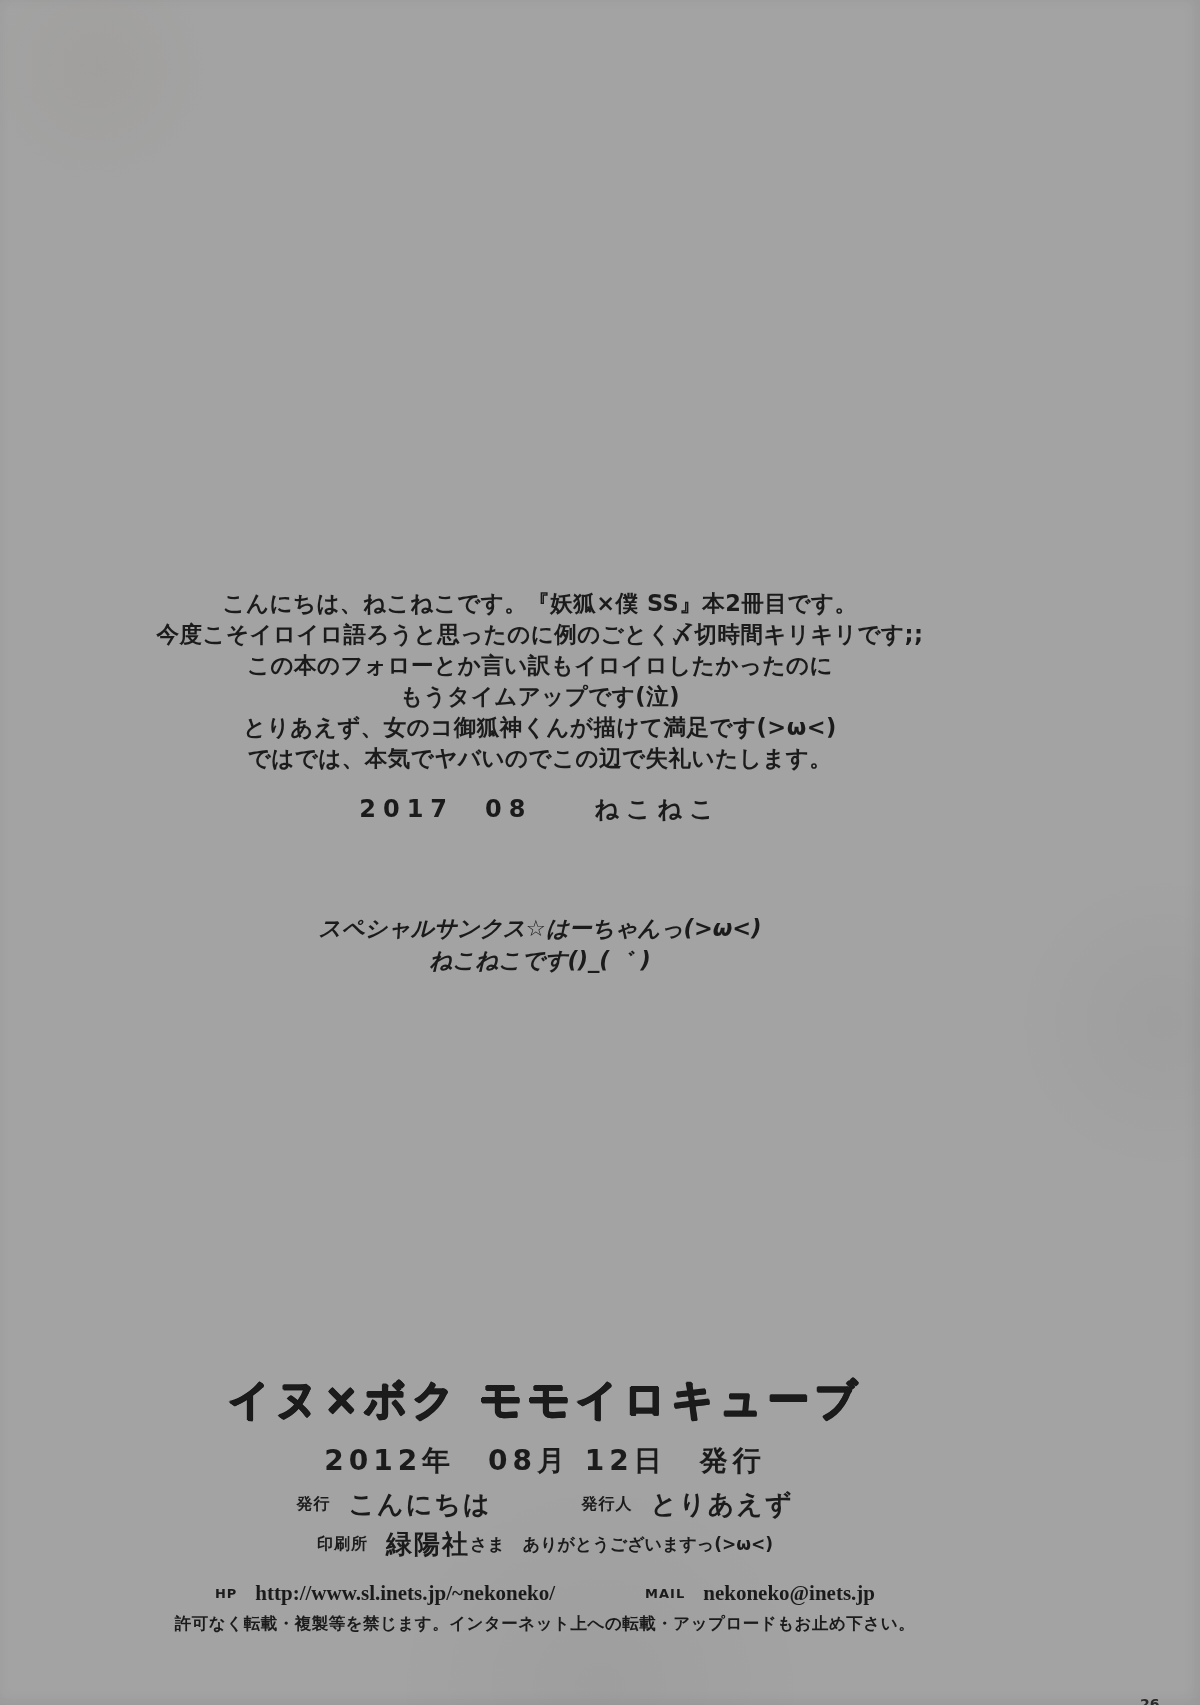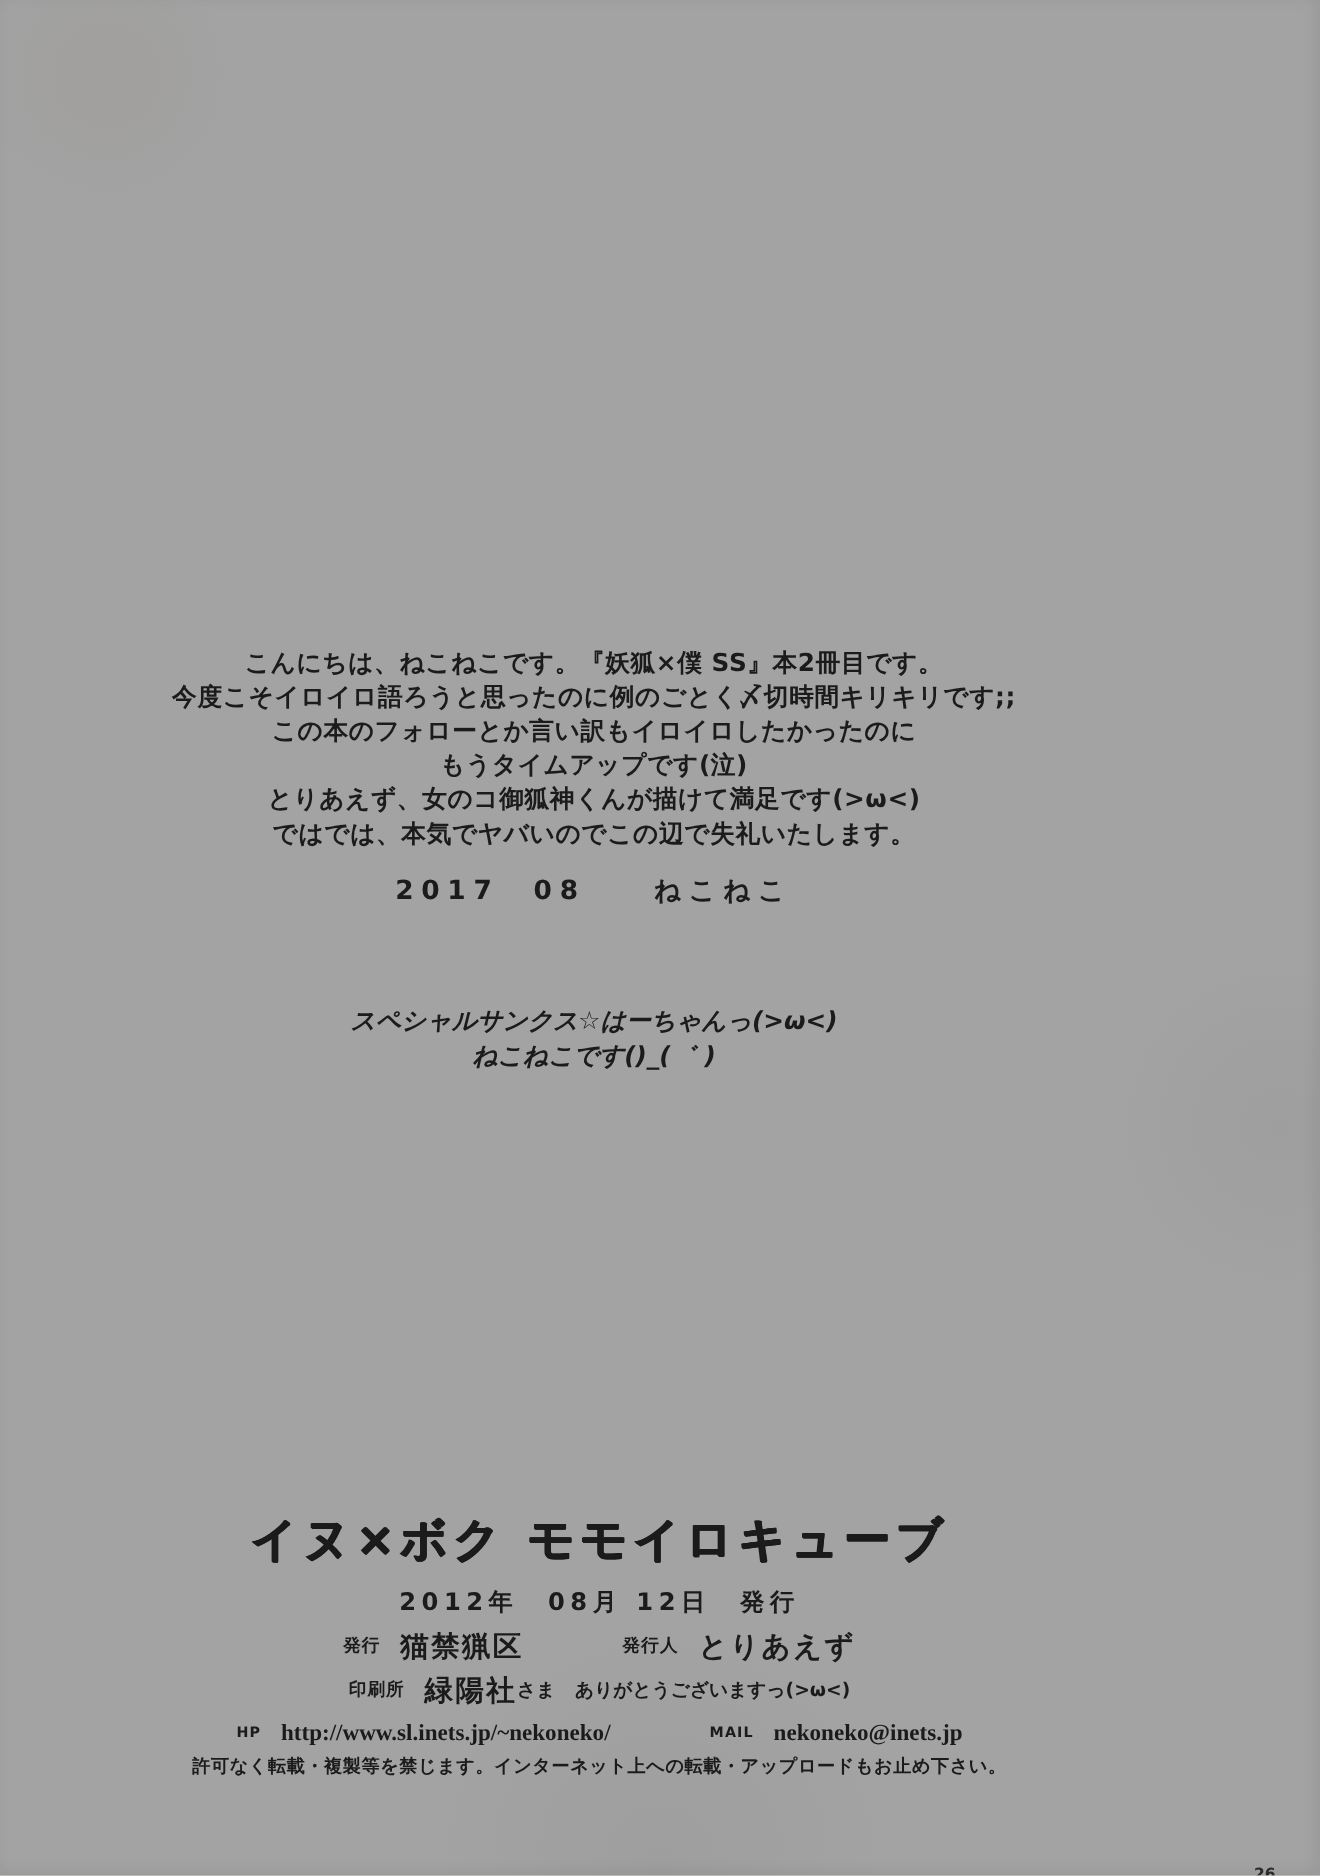--- a/index.html
+++ b/index.html
@@ -90,21 +90,21 @@
     letter-spacing: 5px;
     font-weight: bold;
     text-shadow:
       0.8px 0 0 #1b1b1b, -0.8px 0 0 #1b1b1b,
       0 0.8px 0 #1b1b1b, 0 -0.8px 0 #1b1b1b,
       0.6px 0.6px 0 #1b1b1b;
     white-space: pre;
   }
   #pub-date {
     margin-top: 14px;
-    font-size: 22px;
+    font-size: 28px;
     letter-spacing: 5px;
     white-space: pre;
   }
   .colophon-row {
     display: flex;
     justify-content: center;
     align-items: center;
   }
   #publisher-row { margin-top: 7px; }
   #printer-row   { margin-top: 5px; }
@@ -115,21 +115,21 @@
   .big-value {
     font-size: 26px;
     letter-spacing: 2px;
   }
   .med-value {
     font-size: 17px;
   }
   .gap-s { width: 18px; }
   .gap-l { width: 90px; }
 
-  #contact-row { margin-top: 9px; }
+  #contact-row { margin-top: 19px; }
   .tiny-label {
     font-size: 13px;
     letter-spacing: 1px;
   }
   .latin-value {
     font-family: Liberation Serif, serif;
     font-weight: bold;
     font-size: 21px;
     letter-spacing: 0px;
   }
@@ -172,21 +172,21 @@
 
   <div id="colophon" class="jp">
 
     <div id="book-title">イヌ×ボク モモイロキューブ</div>
 
     <div id="pub-date">2012年　08月 12日　発行</div>
 
     <div id="publisher-row" class="colophon-row">
       <span class="small-label">発行</span>
       <span class="gap-s"></span>
-      <span class="big-value">猫禁猟区</span>
+      <span class="big-value">こんにちは</span>
       <span class="gap-l"></span>
       <span class="small-label">発行人</span>
       <span class="gap-s"></span>
       <span class="big-value">とりあえず</span>
     </div>
 
     <div id="printer-row" class="colophon-row">
       <span class="small-label">印刷所</span>
       <span class="gap-s"></span>
       <span class="big-value">緑陽社</span>

